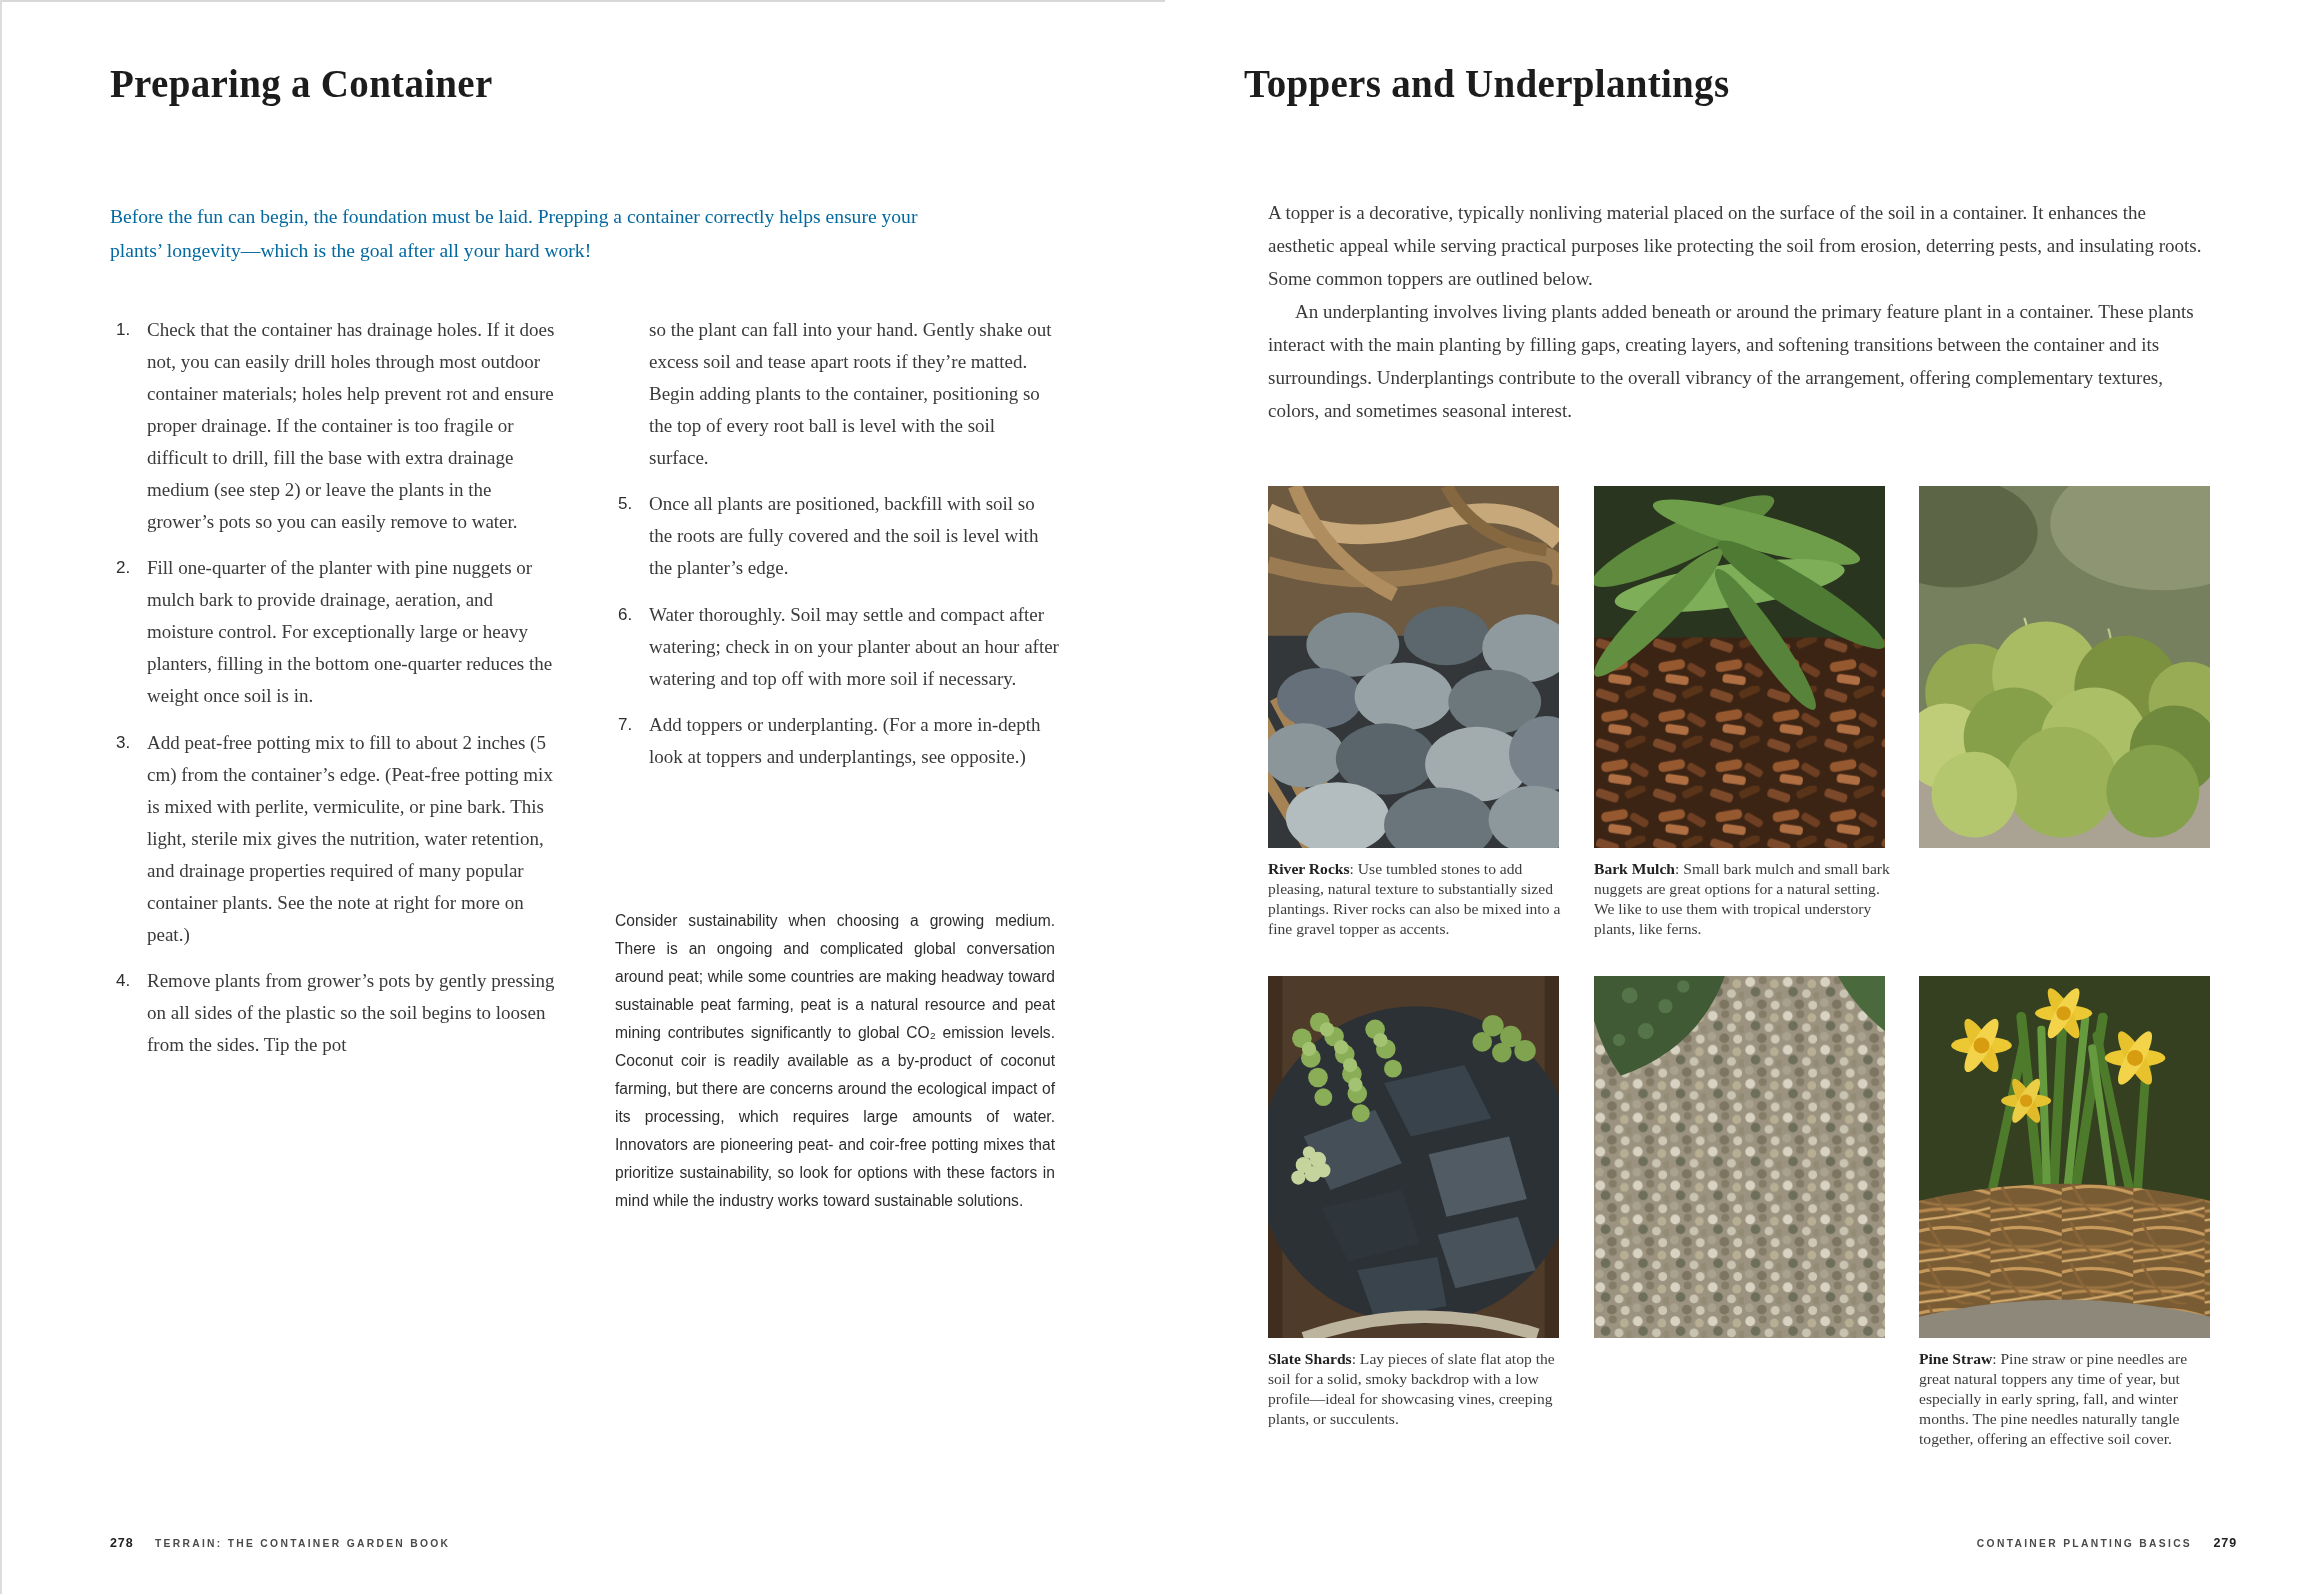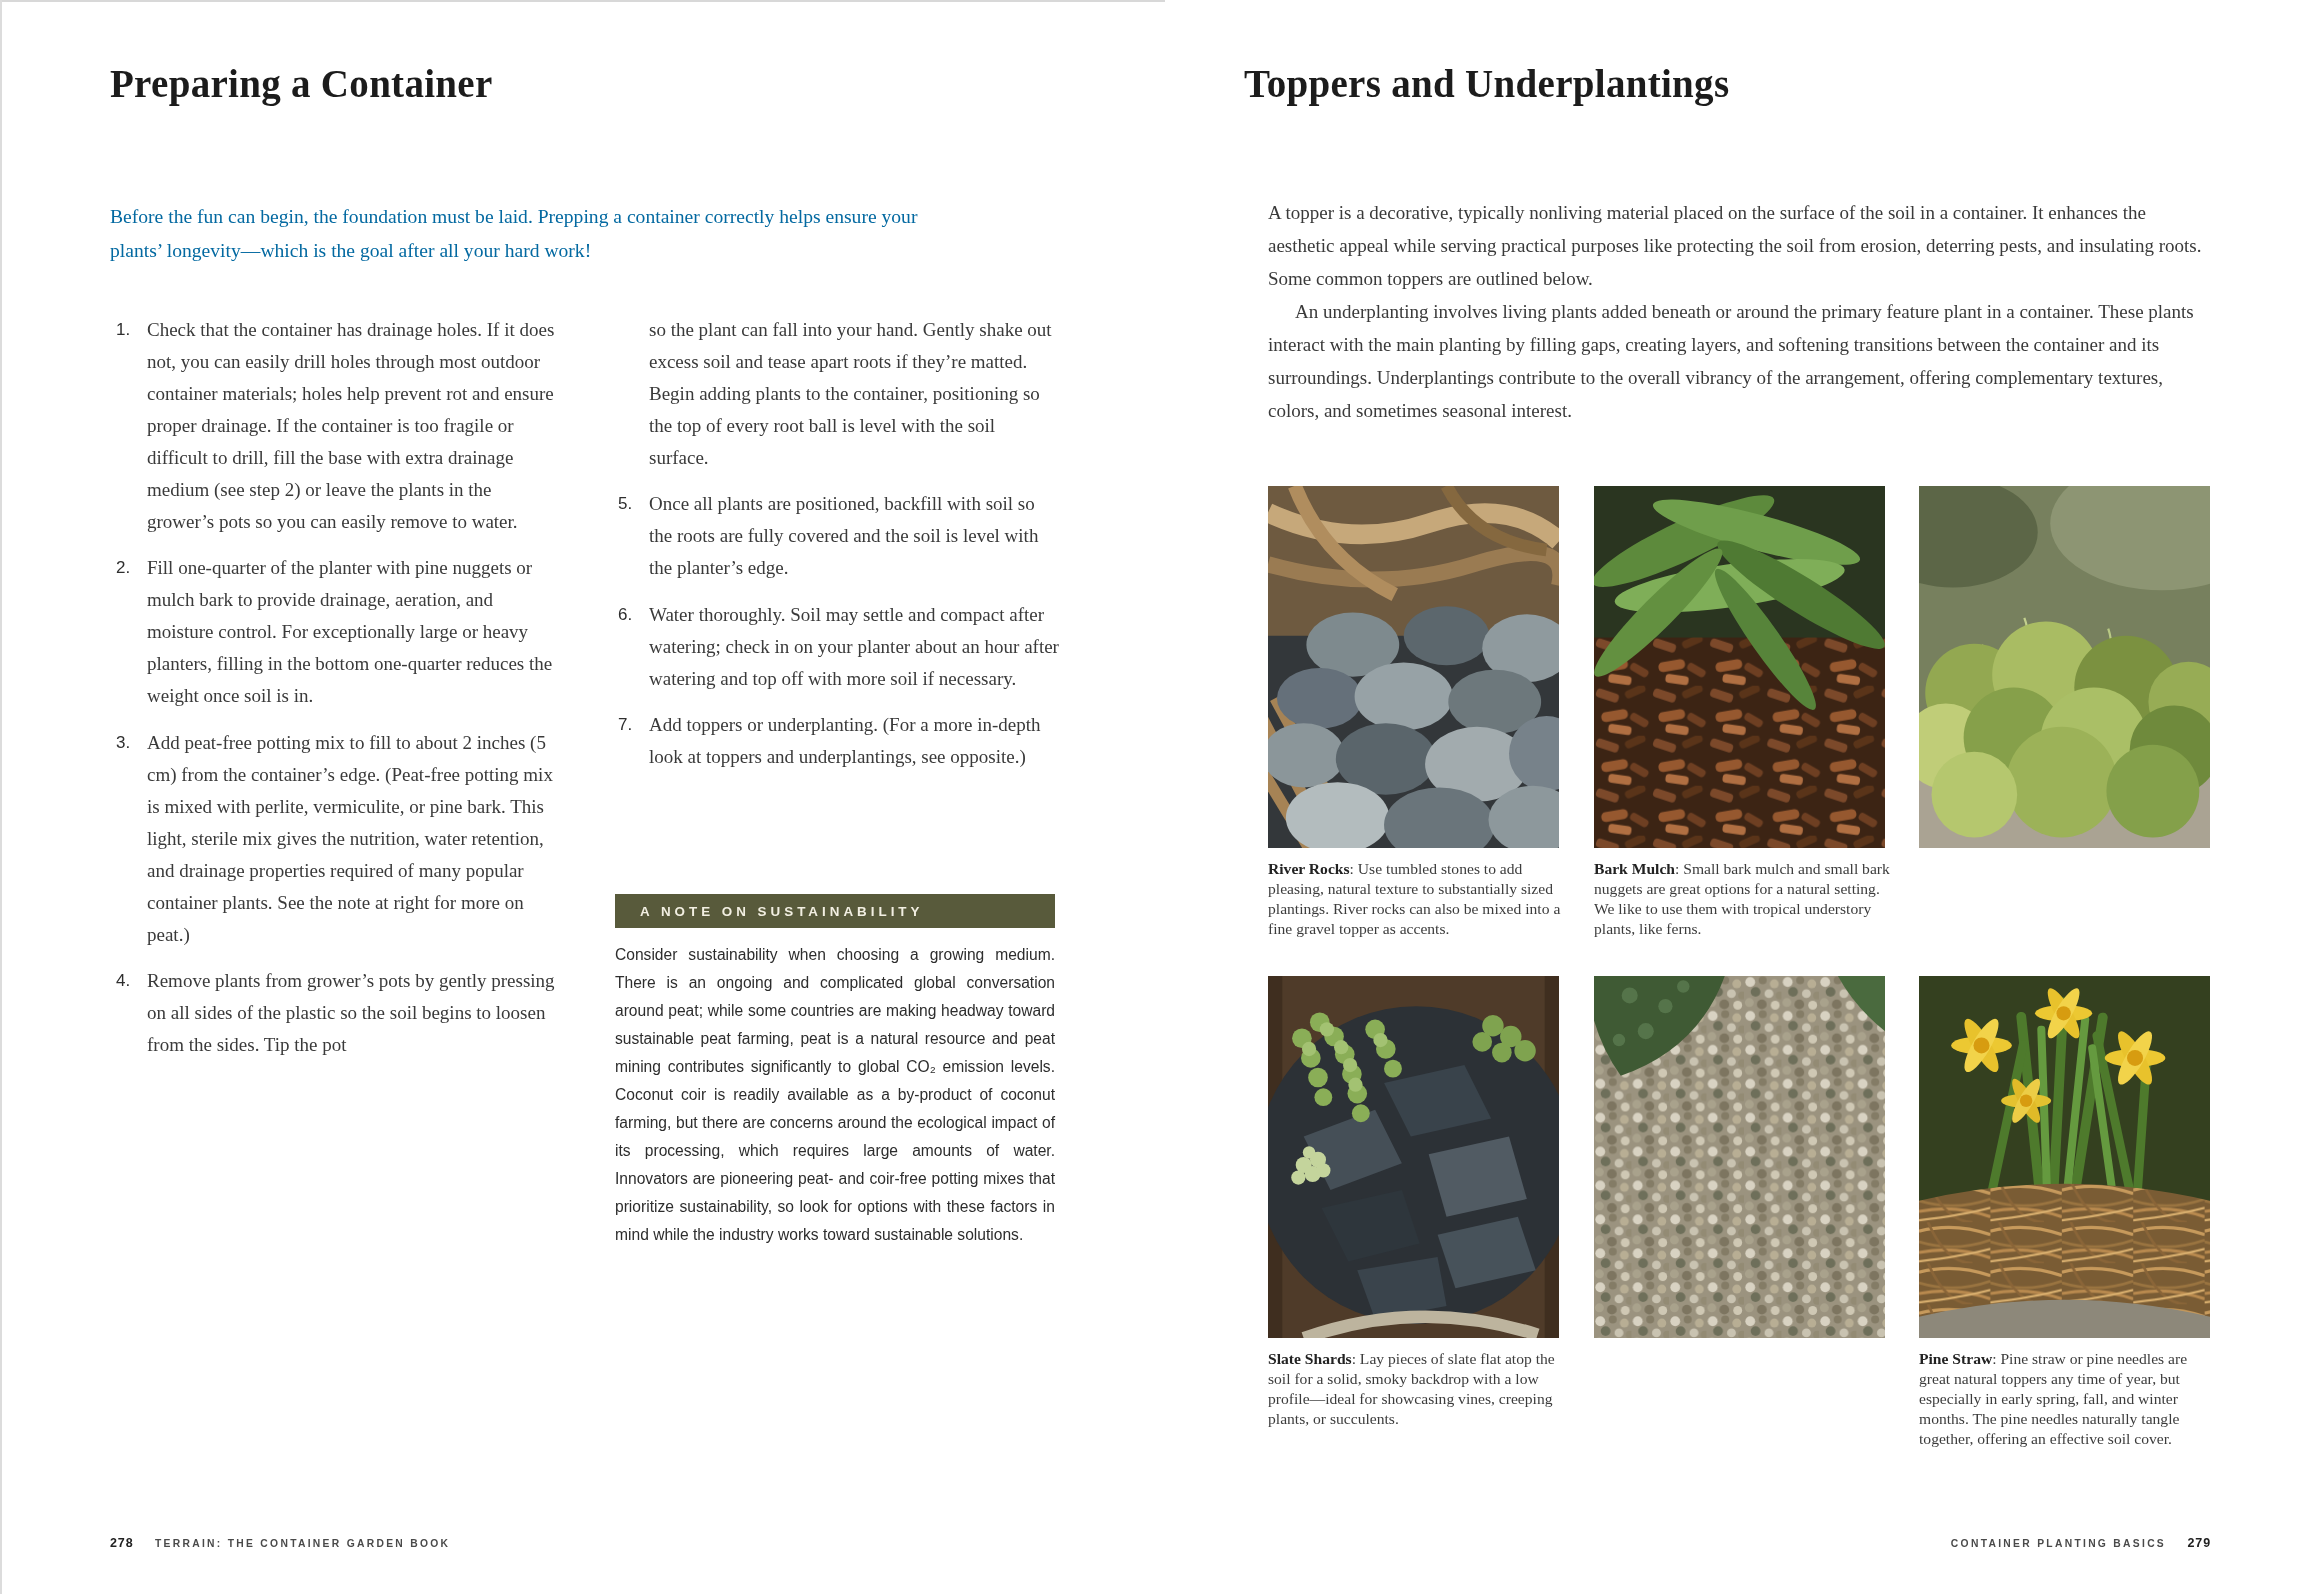--- a/index.html
+++ b/index.html
@@ -90,21 +90,20 @@
     <span class="num">6.</span>
     <span class="stext">Water thoroughly. Soil may settle and compact after watering; check in on your planter about an hour after watering and top off with more soil if necessary.</span>
   </div>
   <div class="step">
     <span class="num">7.</span>
     <span class="stext">Add toppers or underplanting. (For a more in-depth look at toppers and underplantings, see opposite.)</span>
   </div>
 </div>
 
 <div class="abs note" style="left:615px; top:894px;">
-  <div class="note-header">A NOTE ON SUSTAINABILITY</div>
   <div class="note-body">Consider sustainability when choosing a growing medium. There is an ongoing and complicated global conversation around peat; while some countries are making headway toward sustainable peat farming, peat is a natural resource and peat mining contributes significantly to global CO₂ emission levels. Coconut coir is readily available as a by-product of coconut farming, but there are concerns around the ecological impact of its processing, which requires large amounts of water. Innovators are pioneering peat- and coir-free potting mixes that prioritize sustainability, so look for options with these factors in mind while the industry works toward sustainable solutions.</div>
 </div>
 
 <div class="abs footer" style="left:110px; top:1536px;">
   <span class="pagenum">278</span>
   <span class="ftext">TERRAIN: THE CONTAINER GARDEN BOOK</span>
 </div>
 
 <h1 class="abs page-title" style="left:1244px; top:61px;">Toppers and Underplantings</h1>
 
@@ -340,17 +339,17 @@
           <ellipse rx="28" ry="8" transform="rotate(60)" fill="#e0ba28"></ellipse>
           <ellipse rx="28" ry="8" transform="rotate(120)" fill="#eccd46"></ellipse>
           <circle r="7" fill="#d79c10"></circle>
         </g>
       </g>
     </svg>
   </div>
   <p class="caption"><b>Pine Straw</b><span>: Pine straw or pine needles are great natural toppers any time of year, but especially in early spring, fall, and winter months. The pine needles naturally tangle together, offering an effective soil cover.</span></p>
 </div>
 
-<div class="abs footer" style="right:108px; top:1536px;">
+<div class="abs footer" style="right:82px; top:1536px;">
   <span class="ftext">CONTAINER PLANTING BASICS</span>
   <span class="pagenum">279</span>
 </div>
 
 
 </body></html>

